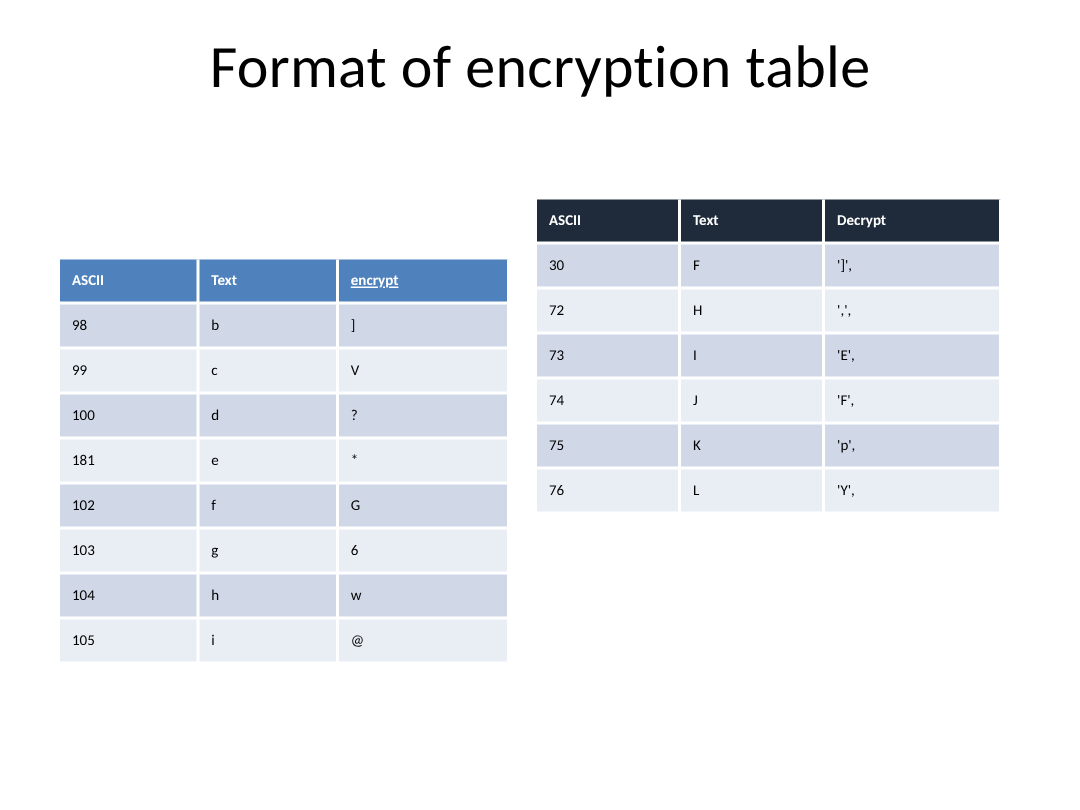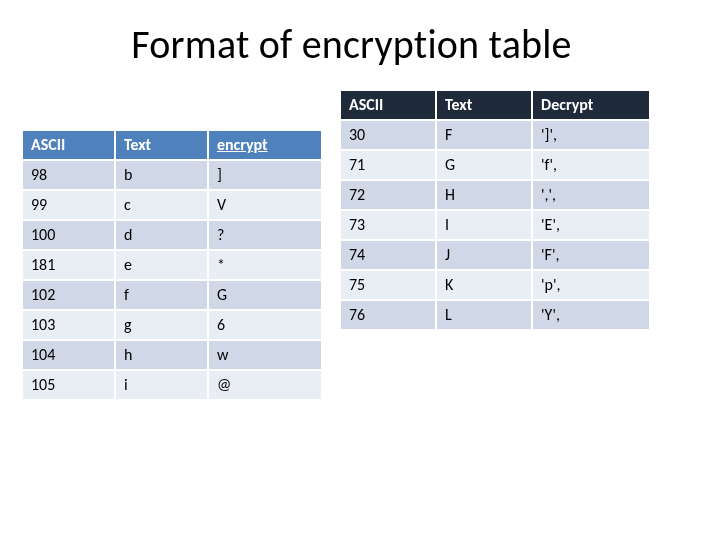--- a/index.html
+++ b/index.html
@@ -10,21 +10,21 @@
     background: #fff;
     font-family: Calibri, Arial, sans-serif;
     color: #000;
     overflow: hidden;
   }
   .slide {
     width: 720px;
     height: 540px;
     position: relative;
     box-sizing: border-box;
-    padding: 20px 40px 0 23px;
+    padding: 20px 40px 0 40px;
   }
   h1.title {
     margin: 0 0 22px 0;
     font-size: 40px;
     font-weight: 400;
     text-align: center;
     letter-spacing: 0.2px;
   }
   .tables {
     display: flex;
@@ -34,21 +34,22 @@
   .left-table {
     width: 300px;
     margin-top: 40px; 
   }
   .right-table {
     width: 310px;
   }
   table {
     width: 100%;
     border-collapse: collapse;
-    font-size: 16px;
+    font-size: 10px;
+    margin-top: 42px;
   }
   th, td {
     text-align: left;
     padding: 5px 8px;
     border-bottom: 2px solid #fff;
     border-right: 2px solid #fff;
     height: 18px;
     line-height: 18px;
   }
   thead th {
@@ -139,25 +140,20 @@
             <th class="col-decrypt">Decrypt</th>
           </tr>
         </thead>
         <tbody id="right-body">
             <tr>
               <td>30</td>
               <td>F</td>
               <td>']',</td>
             </tr>
             <tr>
-              <td>71</td>
-              <td>G</td>
-              <td>'f',</td>
-            </tr>
-            <tr>
               <td>72</td>
               <td>H</td>
               <td>',',</td>
             </tr>
             <tr>
               <td>73</td>
               <td>I</td>
               <td>'E',</td>
             </tr>
             <tr>

